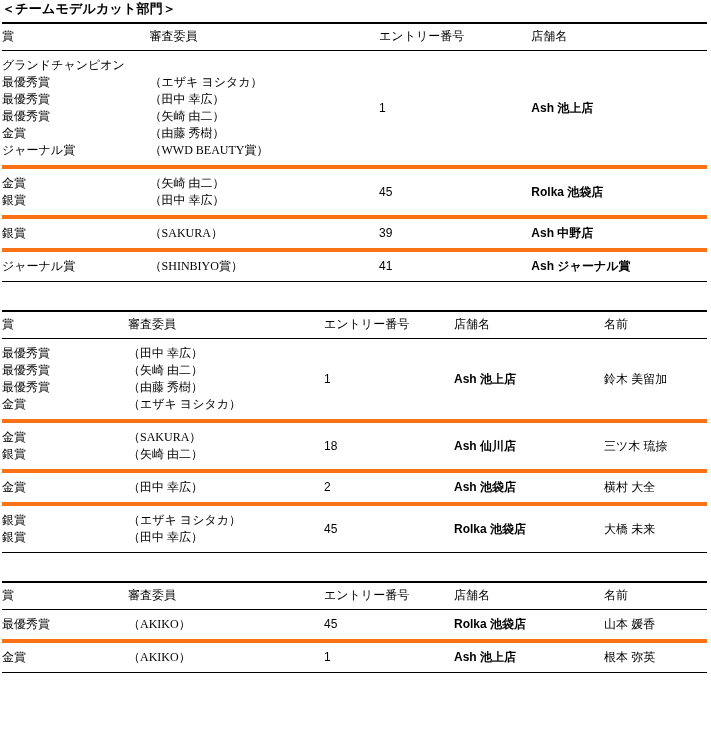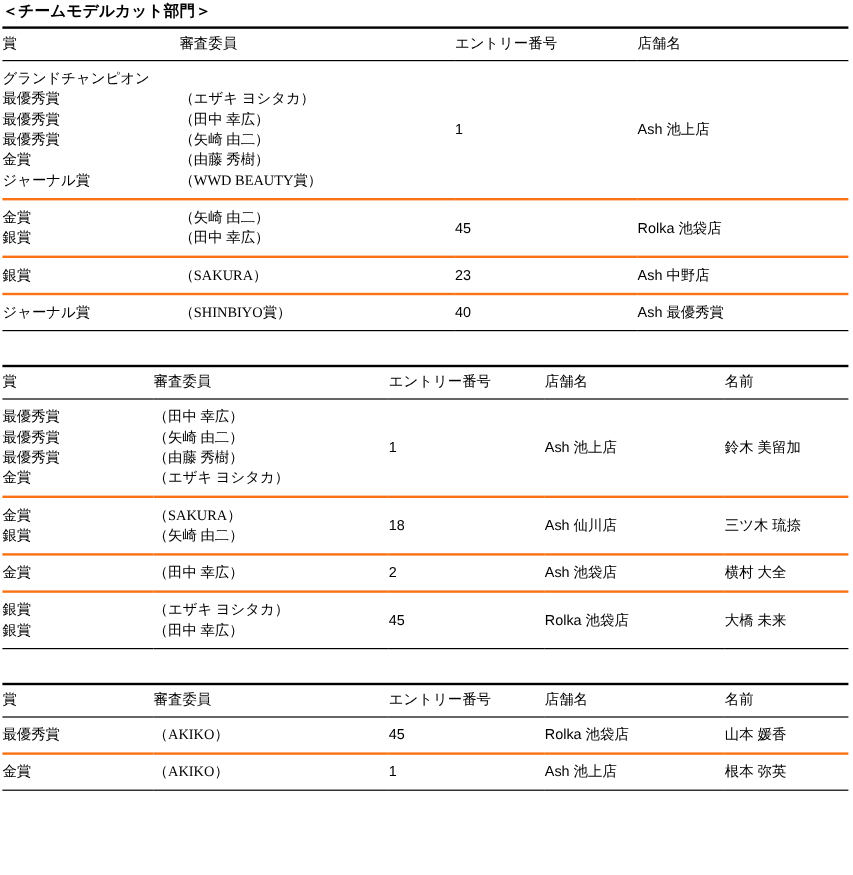--- a/index.html
+++ b/index.html
@@ -51,29 +51,29 @@
     text-align: left;
     font-size: 12px;
     padding: 6px 0 6px 0;
     vertical-align: middle;
     line-height: 17px;
   }
   table.awards tr.head-row th {
     border-bottom: 1px solid #000000;
   }
   table.awards tr.data-row td {
-    border-bottom: 2px solid #f97316;
+    border-bottom: 4px solid #f97316;
   }
   table.awards tr.data-row:last-child td {
     border-bottom: 1px solid #000000;
   }
   .col-award     { width: 126px; }
   .col-judge     { width: 196px; font-family: Liberation Serif, serif; }
   .col-entry     { width: 130px; text-align: left; }
-  .col-shop      { width: 150px; }
+  .col-shop      { width: 150px; font-weight: bold; }
   .col-name      { width: 103px; margin-left: 24px; }
   td.col-entry, th.col-entry { text-align: center; }
   .stack div {
     white-space: nowrap;
   }
   .spacer-lg { height: 28px; }
   .mid-cell { vertical-align: middle; }
 </style>
 </head>
 <body>
@@ -132,33 +132,33 @@
         <td class="col-shop mid-cell">Rolka 池袋店</td>
       </tr>
 
       <tr class="data-row">
         <td class="col-award stack">
           <div>銀賞</div>
         </td>
         <td class="col-judge stack">
           <div>（SAKURA）</div>
         </td>
-        <td class="col-entry mid-cell">23</td>
+        <td class="col-entry mid-cell">39</td>
         <td class="col-shop mid-cell">Ash 中野店</td>
       </tr>
 
       <tr class="data-row">
         <td class="col-award stack">
           <div>ジャーナル賞</div>
         </td>
         <td class="col-judge stack">
           <div>（SHINBIYO賞）</div>
         </td>
-        <td class="col-entry mid-cell">40</td>
-        <td class="col-shop mid-cell">Ash 最優秀賞</td>
+        <td class="col-entry mid-cell">41</td>
+        <td class="col-shop mid-cell">Ash ジャーナル賞</td>
       </tr>
     </tbody>
       </table>
   </div>
 
   <div class="spacer-lg"></div>
 
   <div class="section">
     <div class="rule-thick"></div>
     <table class="awards">

